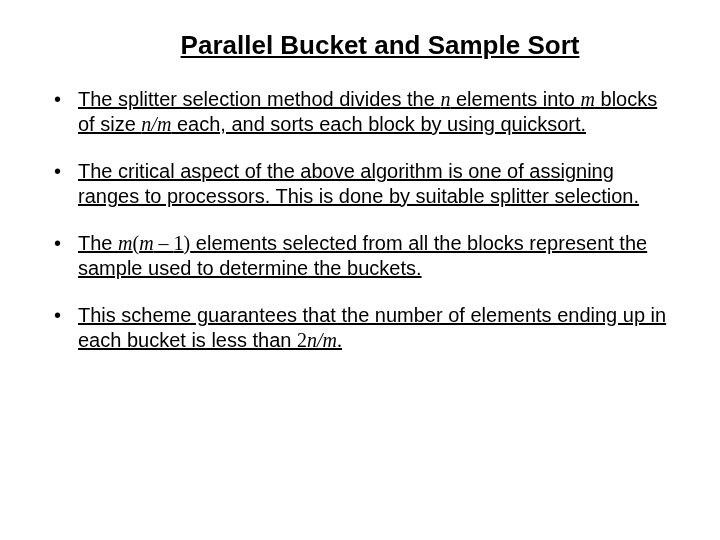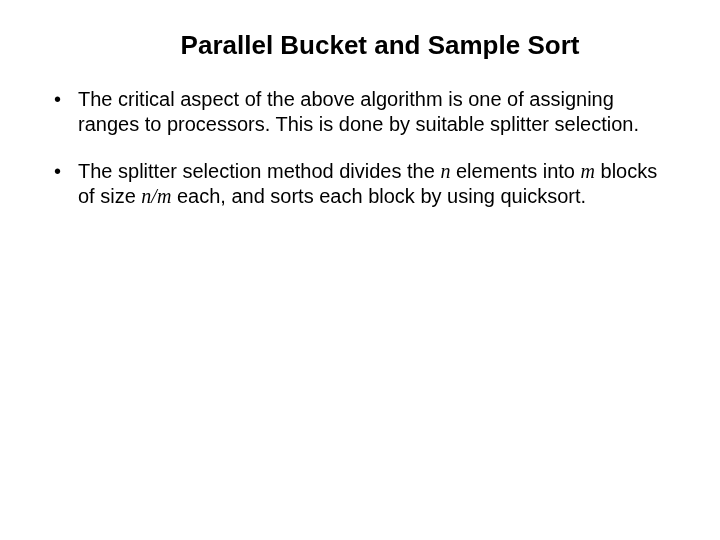--- a/index.html
+++ b/index.html
@@ -9,20 +9,21 @@
     height: 540px;
     background: #fff;
     font-family: Arial, Helvetica, sans-serif;
     color: #000;
   }
   .slide {
     box-sizing: border-box;
     width: 720px;
     height: 540px;
     padding: 30px 50px 30px 50px;
+    text-decoration: underline;
   }
   .title {
     text-align: center;
     font-size: 26px;
     font-weight: bold;
     margin: 0 0 26px 0;
     padding-left: 40px;
   }
   ul.bullets {
     list-style: none;
@@ -55,25 +56,31 @@
 </head>
 <body>
 
 <div class="slide">
 
   <h1 class="title">Parallel Bucket and Sample Sort</h1>
 
   <ul class="bullets">
 
     <li>
+      <span>The splitter selection method divides the </span><span class="mi">n</span><span> elements into </span><span class="mi">m</span><span> blocks of size </span><span class="mi">n/m</span><span> each, and sorts each block by using quicksort.</span>
+    </li>
+
+    <li>
       <span>The critical aspect of the above algorithm is one of assigning ranges to processors. This is done by suitable splitter selection.</span>
     </li>
 
+
     <li>
-      <span>The splitter selection method divides the </span><span class="mi">n</span><span> elements into </span><span class="mi">m</span><span> blocks of size </span><span class="mi">n/m</span><span> each, and sorts each block by using quicksort.</span>
+      <span>The </span><span class="mi">m</span><span class="mn">(</span><span class="mi">m</span><span class="mn"> – </span><span class="mn">1</span><span class="mn">)</span><span> elements selected from all the blocks represent the sample used to determine the buckets.</span>
     </li>
 
-
-
+    <li>
+      <span>This scheme guarantees that the number of elements ending up in each bucket is less than </span><span class="mn">2</span><span class="mi">n/m</span><span class="mn">.</span>
+    </li>
 
   </ul>
 
 </div>
 
 </body></html>

